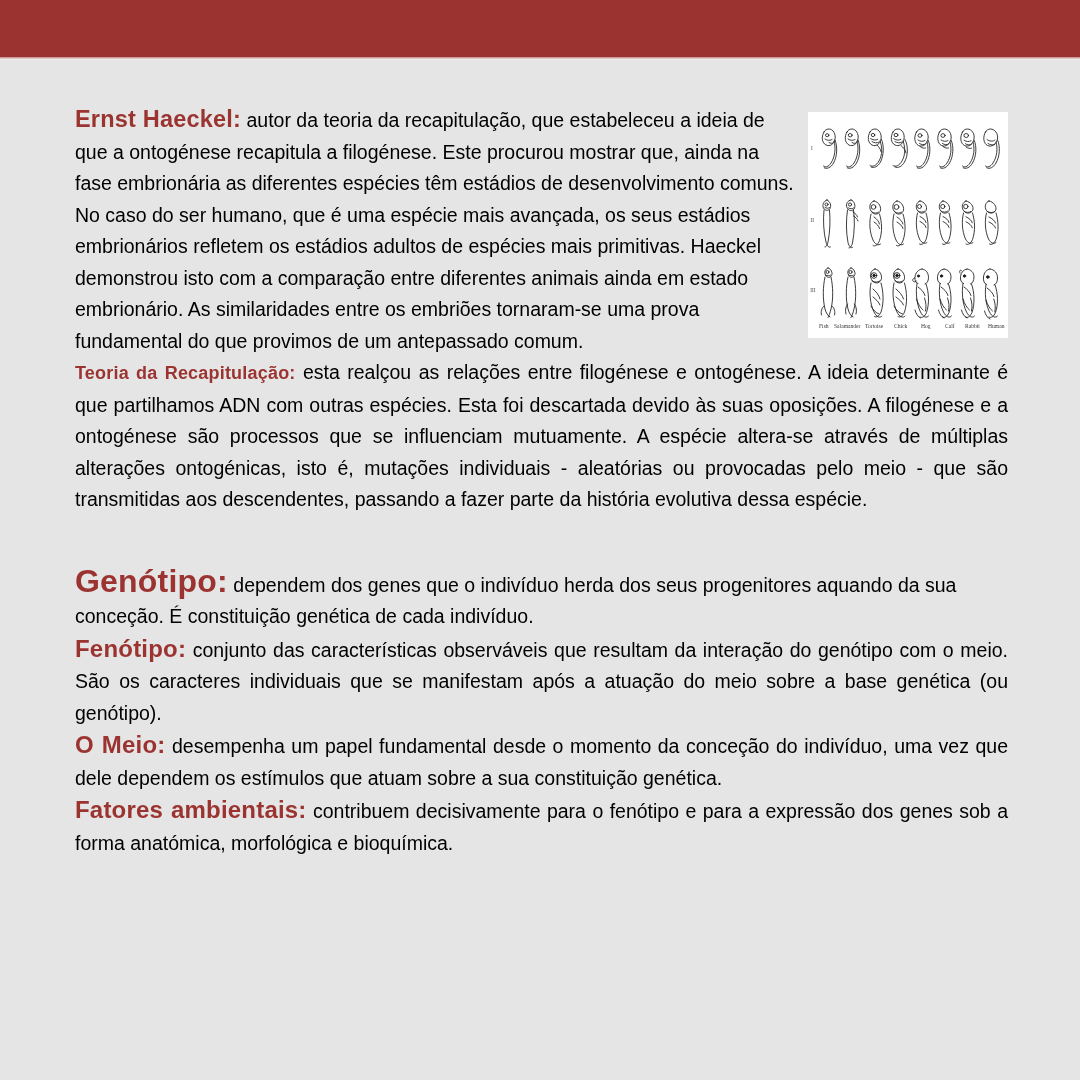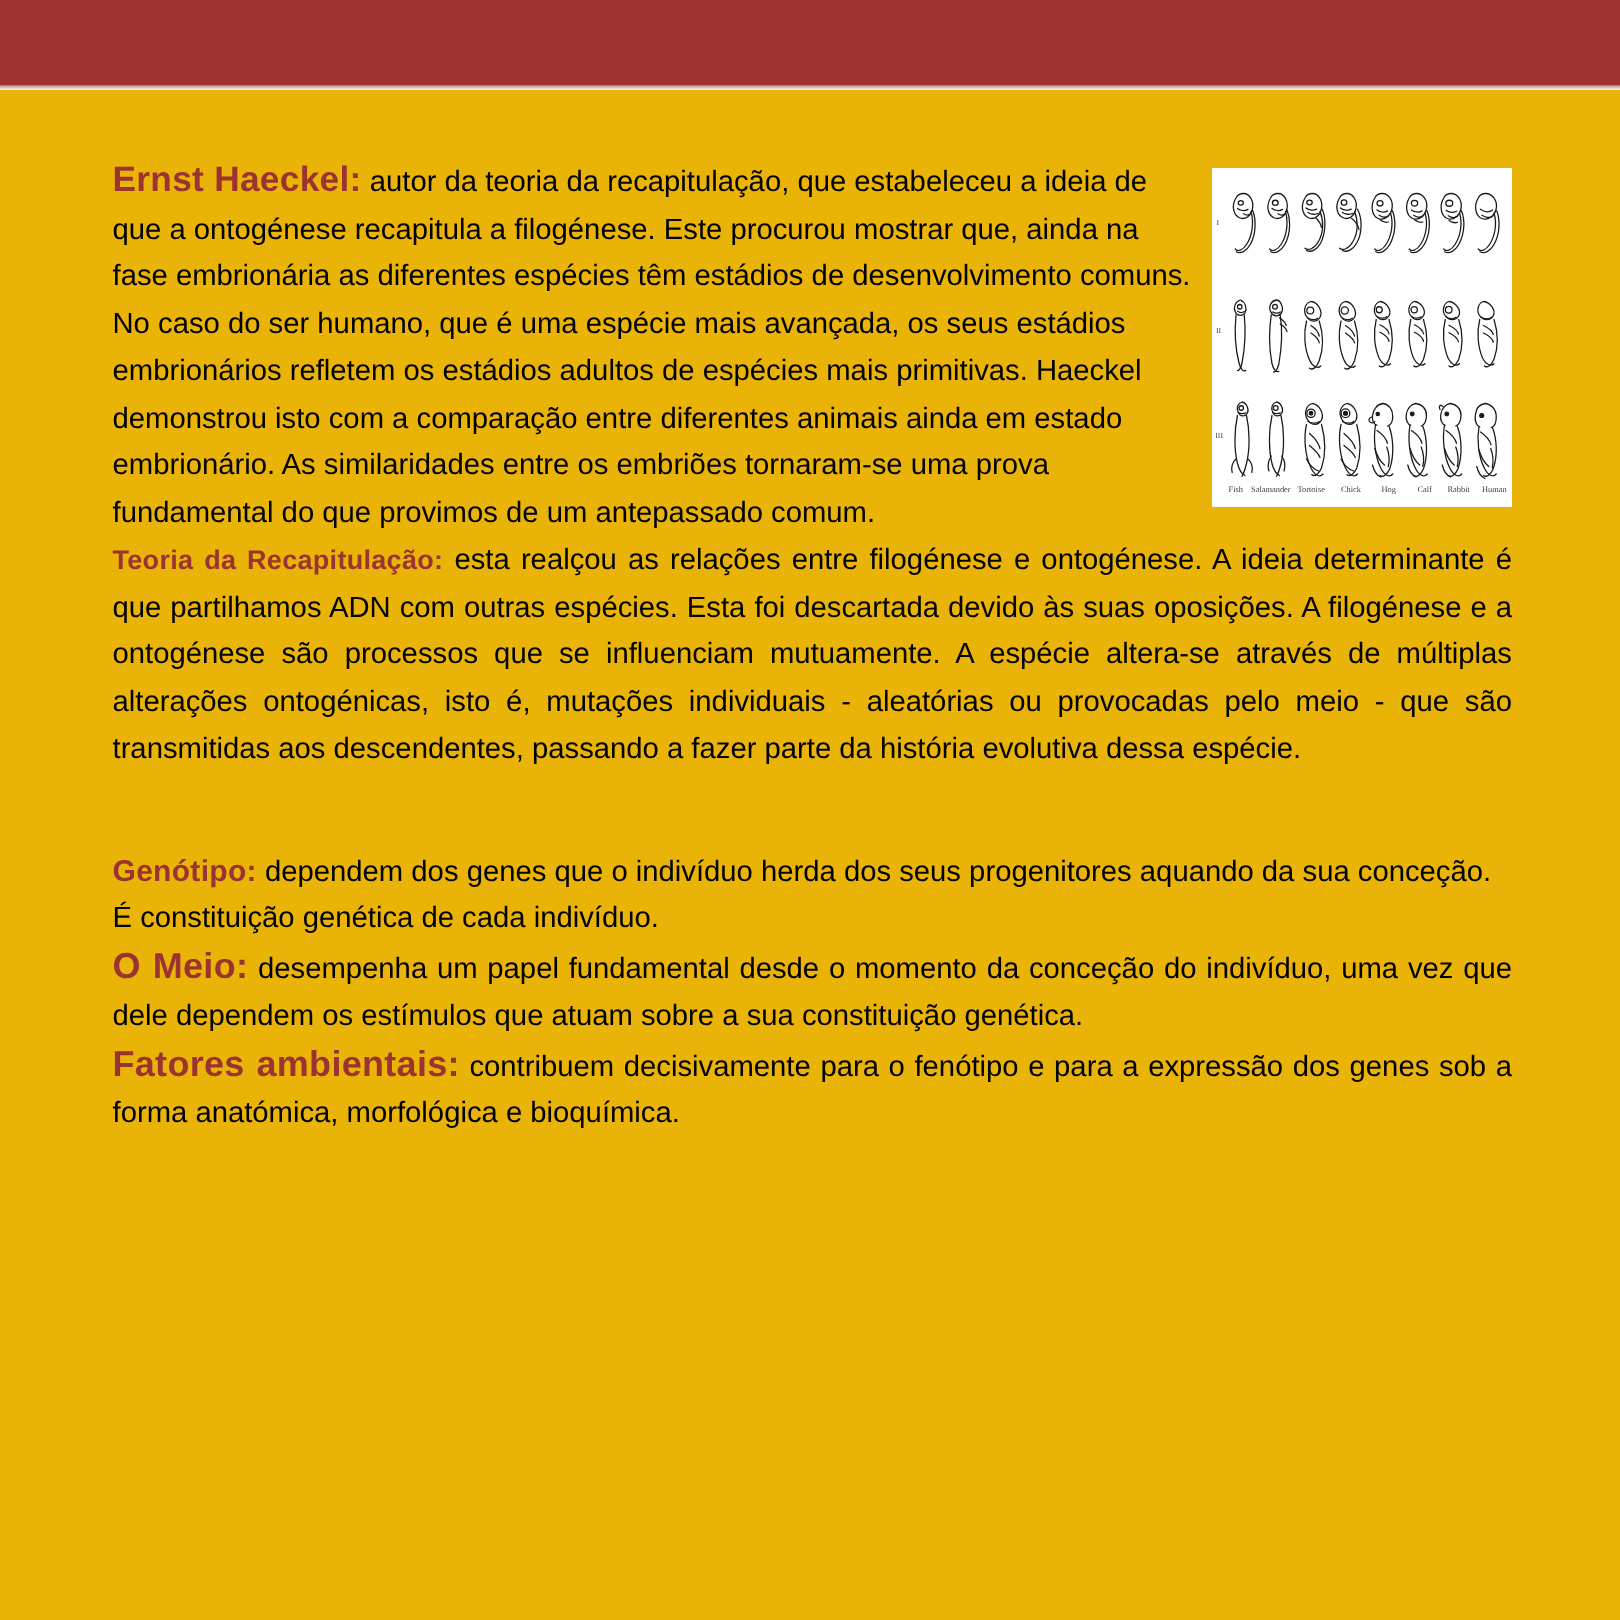--- a/index.html
+++ b/index.html
@@ -11,21 +11,21 @@
     height: 1080px;
     background: #ffffff;
     font-family: "Liberation Sans", sans-serif;
     overflow: hidden;
   }
 
   .page {
     position: relative;
     width: 1080px;
     height: 1080px;
-    background: #eab308;
+    background: #e5e5e5;
   }
 
   
   .topbar {
     position: absolute;
     top: 0;
     left: 0;
     width: 1080px;
     height: 57px;
     background: #9b3431;
@@ -80,21 +80,21 @@
 
   .b-recap     { font-size: 19.5px; line-height: 31.5px; text-align: justify; }
   .b-recap .head { font-size: 18px; }
 
   .spacer { height: 50px; }
 
   .b-patrim    { font-size: 19.5px; line-height: 31.5px; text-align: left; }
   .b-patrim .head { font-size: 24px; }
 
   .b-genotipo  { font-size: 19.5px; line-height: 31.5px; text-align: left; }
-  .b-genotipo .head { font-size: 20px; margin-top: 32px; }
+  .b-genotipo .head { font-size: 32px; margin-top: 32px; }
 
   .b-fenotipo  { font-size: 19.5px; line-height: 31.5px; text-align: justify; }
   .b-fenotipo .head { font-size: 24px; }
 
   .b-meio      { font-size: 19.5px; line-height: 31.5px; text-align: justify; }
   .b-meio .head { font-size: 24px; }
 
   .b-fatores   { font-size: 19.5px; line-height: 31.5px; text-align: justify; }
   .b-fatores .head { font-size: 24px; }
 
@@ -378,19 +378,20 @@
 
     <p class="block b-intro"><span class="head">Ernst Haeckel:</span><span> autor da teoria da recapitulação, que estabeleceu a ideia de que a ontogénese recapitula a filogénese. Este procurou mostrar que, ainda na fase embrionária as diferentes espécies têm estádios de desenvolvimento comuns. No caso do ser humano, que é uma espécie mais avançada, os seus estádios embrionários refletem os estádios adultos de espécies mais primitivas. Haeckel demonstrou isto com a comparação entre diferentes animais ainda em estado embrionário. As similaridades entre os embriões tornaram-se uma prova fundamental do que provimos de um antepassado comum.</span></p>
 
     <p class="block b-recap"><span class="head">Teoria da Recapitulação:</span><span> esta realçou as relações entre filogénese e ontogénese. A ideia determinante é que partilhamos ADN com outras espécies. Esta foi descartada devido às suas oposições. A filogénese e a ontogénese são processos que se influenciam mutuamente. A espécie altera-se através de múltiplas alterações ontogénicas, isto é, mutações individuais - aleatórias ou provocadas pelo meio - que são transmitidas aos descendentes, passando a fazer parte da história evolutiva dessa espécie.</span></p>
 
     <div class="spacer clearfix"></div>
 
 
     <p class="block b-genotipo"><span class="head">Genótipo:</span><span> dependem dos genes que o indivíduo herda dos seus progenitores aquando da sua conceção. É constituição genética de cada indivíduo.</span></p>
 
+    <p class="block b-fenotipo"><span class="head">Fenótipo:</span><span> conjunto das características observáveis que resultam da interação do genótipo com o meio. São os caracteres individuais que se manifestam após a atuação do meio sobre a base genética (ou genótipo).</span></p>
 
     <p class="block b-meio"><span class="head">O Meio:</span><span> desempenha um papel fundamental desde o momento da conceção do indivíduo, uma vez que dele dependem os estímulos que atuam sobre a sua constituição genética.</span></p>
 
     <p class="block b-fatores"><span class="head">Fatores ambientais:</span><span> contribuem decisivamente para o fenótipo e para a expressão dos genes sob a forma anatómica, morfológica e bioquímica.</span></p>
 
   </div>
 </div>
 
 </body></html>

